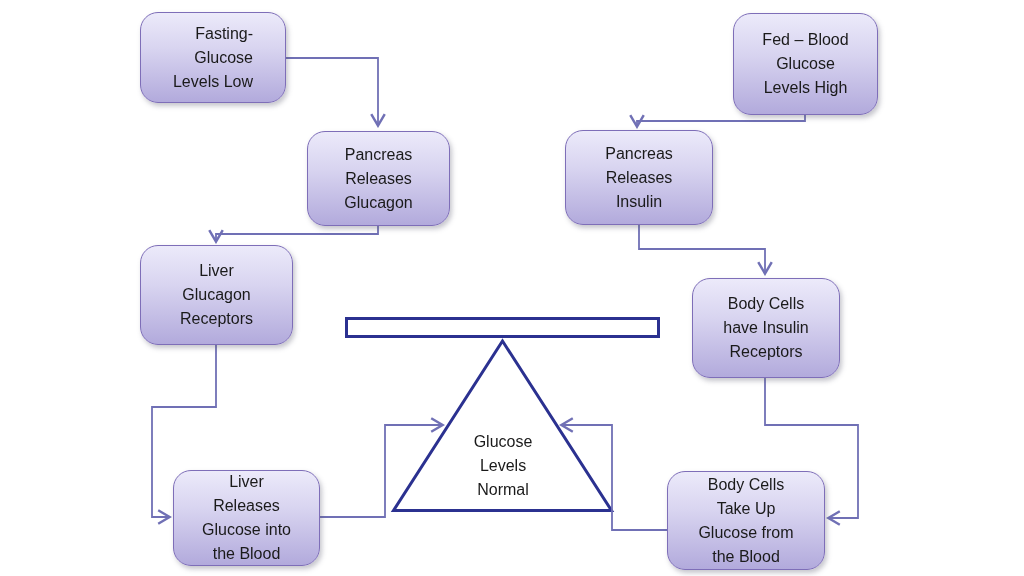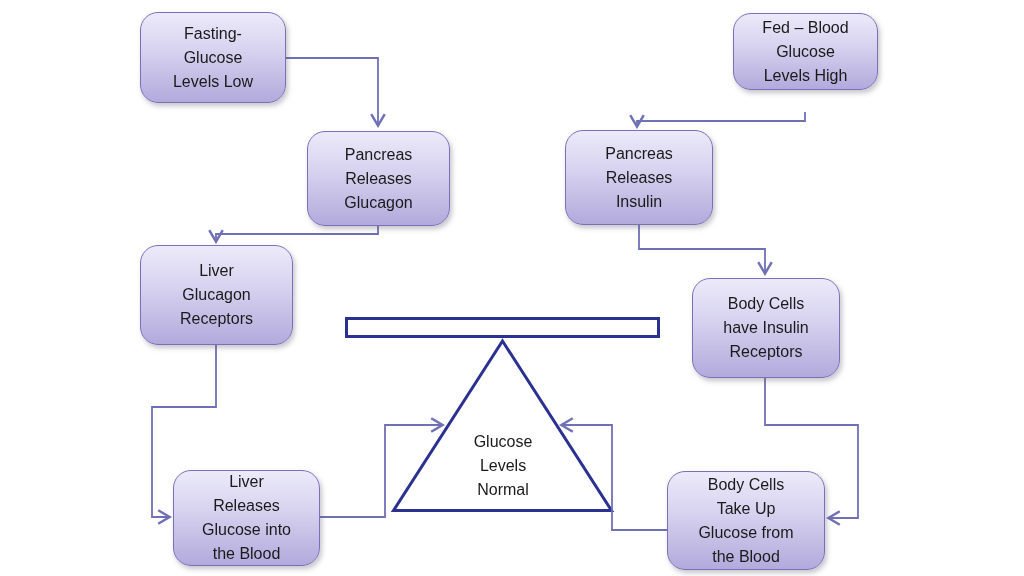--- a/index.html
+++ b/index.html
@@ -27,25 +27,25 @@
     box-shadow: 2px 3px 5px rgba(90,90,110,0.35);
     display: flex;
     align-items: center;
     justify-content: center;
     text-align: center;
     color: var(--text, #1a1a1a);
     font-size: 16px;
     line-height: 24px;
     white-space: pre-line;
   }
-  .node-fasting          { left: 140px; top: 12px;  width: 146px; height: 91px; }
+  .node-fasting          { left: 140px; top: 12px;  width: 146px; height: 91px; text-align: right; }
   .node-pancreas-glucagon{ left: 307px; top: 131px; width: 143px; height: 95px; }
   .node-liver-receptors  { left: 140px; top: 245px; width: 153px; height: 100px; }
   .node-liver-releases   { left: 173px; top: 470px; width: 147px; height: 96px; }
-  .node-fed              { left: 733px; top: 13px;  width: 145px; height: 77px; }
+  .node-fed              { left: 733px; top: 13px;  width: 145px; height: 102px; }
   .node-pancreas-insulin { left: 565px; top: 130px; width: 148px; height: 95px; }
   .node-body-receptors   { left: 692px; top: 278px; width: 148px; height: 100px; }
   .node-body-takeup      { left: 667px; top: 471px; width: 158px; height: 99px; }
   .balance-label {
     position: absolute;
     left: 433px; top: 430px; width: 140px;
     text-align: center;
     color: var(--text, #1a1a1a);
     font-size: 16px;
     line-height: 24px;

